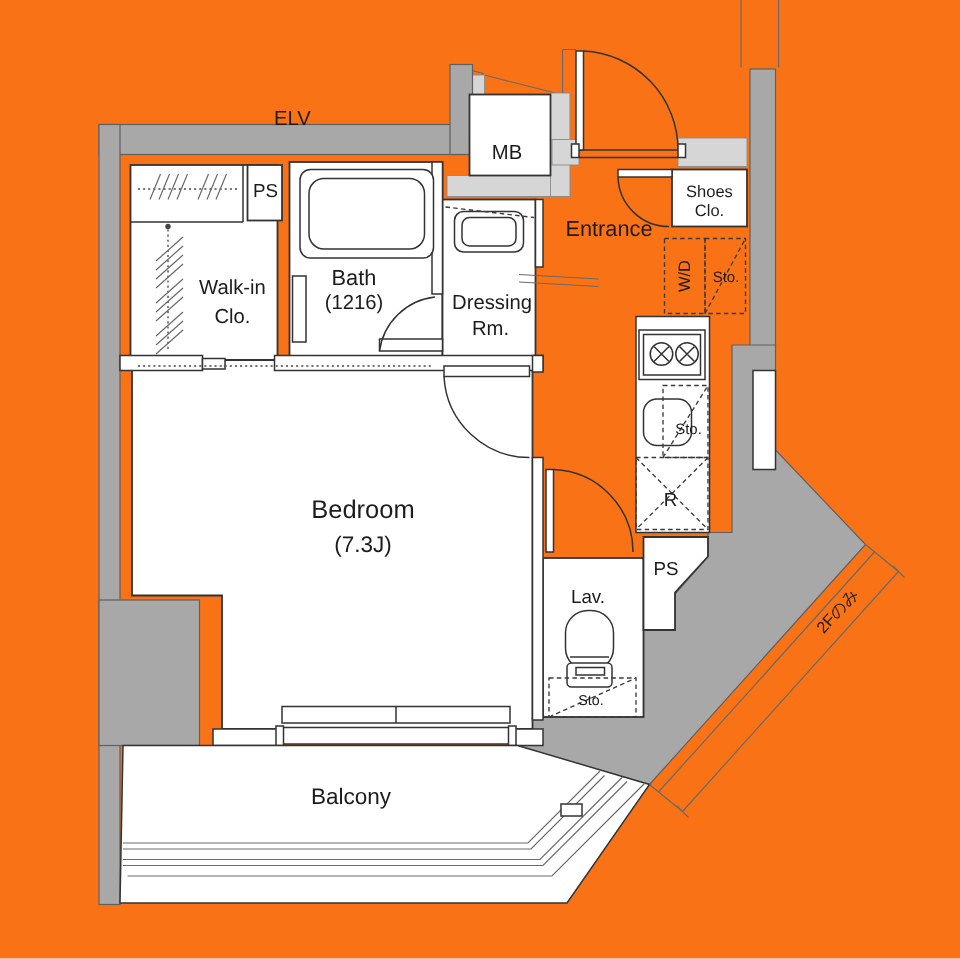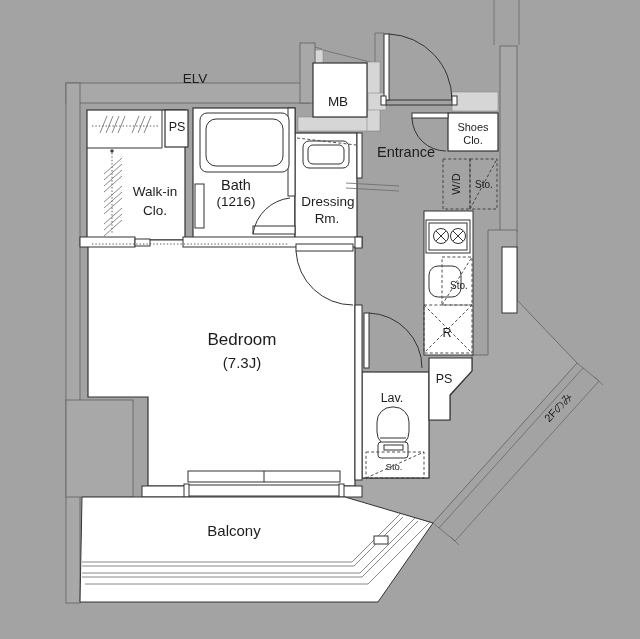--- a/index.html
+++ b/index.html
@@ -1,16 +1,16 @@
 <!DOCTYPE html>
 <html style="--wall: #a8a8a8; --wall-light: #d6d6d6; --line: #333333;"><head>
 <meta charset="utf-8">
 <style>
   html,body{margin:0;padding:0;background:#fff}
-  .stage{width:640px;height:639px;position:relative;background:#a3a3a3;overflow:hidden}
+  .stage{width:640px;height:639px;position:relative;background:#f97316;overflow:hidden}
   svg{display:block}
   text{font-family:"Liberation Sans","DejaVu Sans",sans-serif;fill:#1c1c1c;text-anchor:middle}
   .t17{font-size:17px}.t15{font-size:15px}.t14{font-size:14.5px}.t13{font-size:13.5px}
   .t12{font-size:12.5px}.t11{font-size:11px}.t10{font-size:10px}.t9{font-size:9.5px}
   .w{fill:var(--wall,#a8a8a8);stroke:#606060;stroke-width:.8}
   .wl{fill:var(--wall-light,#d6d6d6);stroke:#8a8a8a;stroke-width:.6}
   .rm{fill:#ffffff;stroke:var(--line,#333);stroke-width:1.2}
   .iw{fill:#ffffff;stroke:var(--line,#333);stroke-width:1}
   .ln{stroke:var(--line,#333);fill:none;stroke-width:1}
   .thin{stroke:#6a6a6a;fill:none;stroke-width:.8}

